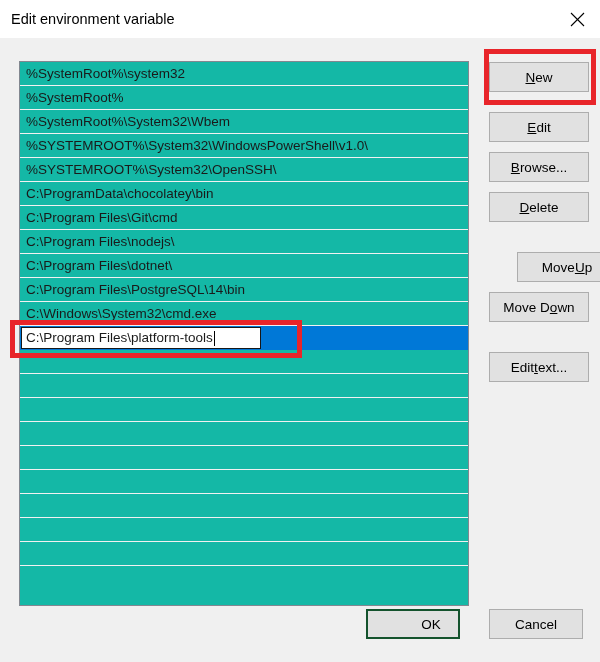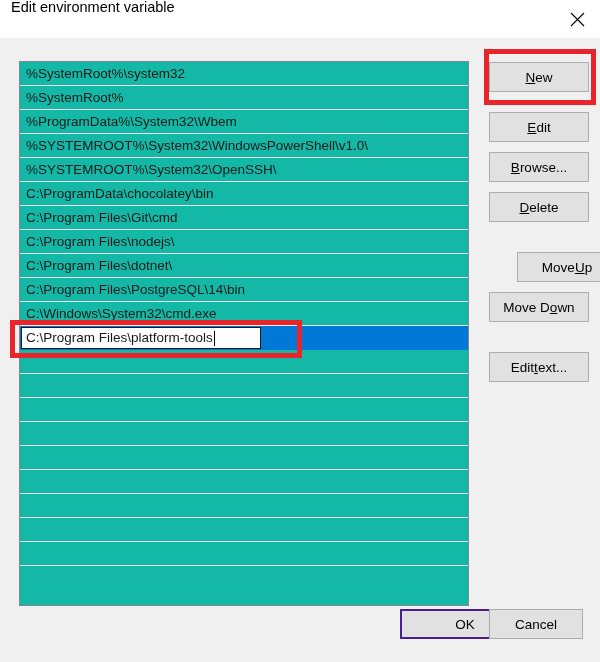--- a/index.html
+++ b/index.html
@@ -17,21 +17,21 @@
     position: relative;
   }
 
   
   .titlebar {
     position: absolute;
     left: 0; top: 0;
     width: 600px; height: 38px;
     background: #ffffff;
     display: flex;
-    align-items: flex-start;
+    align-items: center;
   }
   .titlebar-text {
     margin-left: 11px;
     font-size: 14.5px;
     color: #000000;
     line-height: 1;
     white-space: nowrap;
   }
   .close-btn {
     position: absolute;
@@ -140,22 +140,22 @@
     border: 1px solid #adadad;
     box-sizing: border-box;
     display: flex;
     align-items: center;
     justify-content: center;
     font-size: 13.5px;
     color: #000000;
     cursor: default;
   }
   #btn-ok {
-    left: 400px; top: 571px;
-    border: 2px solid #4c1d95;
+    left: 366px; top: 571px;
+    border: 2px solid #14532d;
     padding-left: 36px;
   }
   #btn-cancel { left: 489px; top: 571px; }
 
   
   .annot {
     position: absolute;
     border: 5px solid #e8252a;
     box-sizing: border-box;
     pointer-events: none;
@@ -174,21 +174,21 @@
       <line x1="14" y1="1" x2="1" y2="14" stroke="#000" stroke-width="1.1"></line>
     </svg>
   </div>
 </div>
 
 <div class="dialog-body">
 
   <div class="listbox">
     <div class="list-row">%SystemRoot%\system32</div>
     <div class="list-row">%SystemRoot%</div>
-    <div class="list-row">%ProgramData%\System32\Wbem</div>
+    <div class="list-row">%SystemRoot%\System32\Wbem</div>
     <div class="list-row">%SYSTEMROOT%\System32\WindowsPowerShell\v1.0\</div>
     <div class="list-row">%SYSTEMROOT%\System32\OpenSSH\</div>
     <div class="list-row">C:\ProgramData\chocolatey\bin</div>
     <div class="list-row">C:\Program Files\Git\cmd</div>
     <div class="list-row">C:\Program Files\nodejs\</div>
     <div class="list-row">C:\Program Files\dotnet\</div>
     <div class="list-row">C:\Program Files\PostgreSQL\14\bin</div>
     <div class="list-row">C:\Windows\System32\cmd.exe</div>
 
     <div class="list-row selected">

